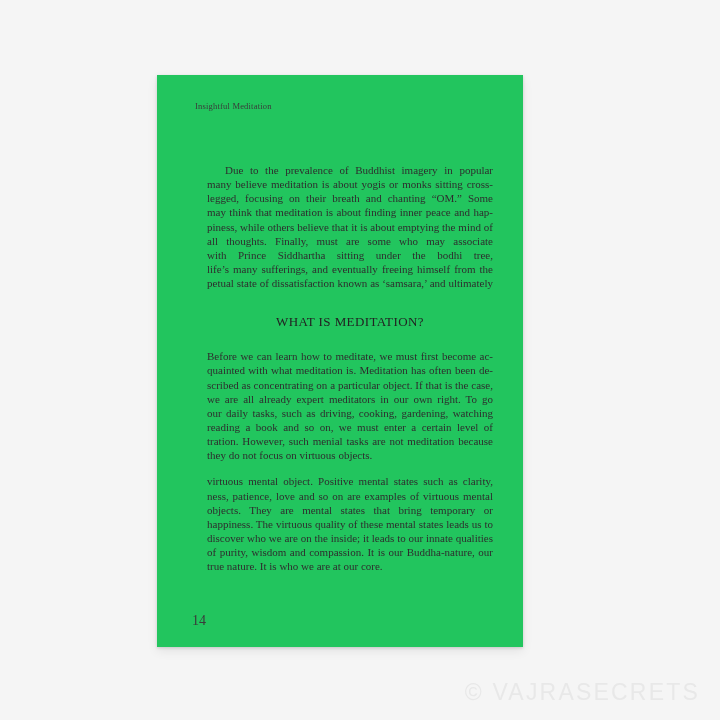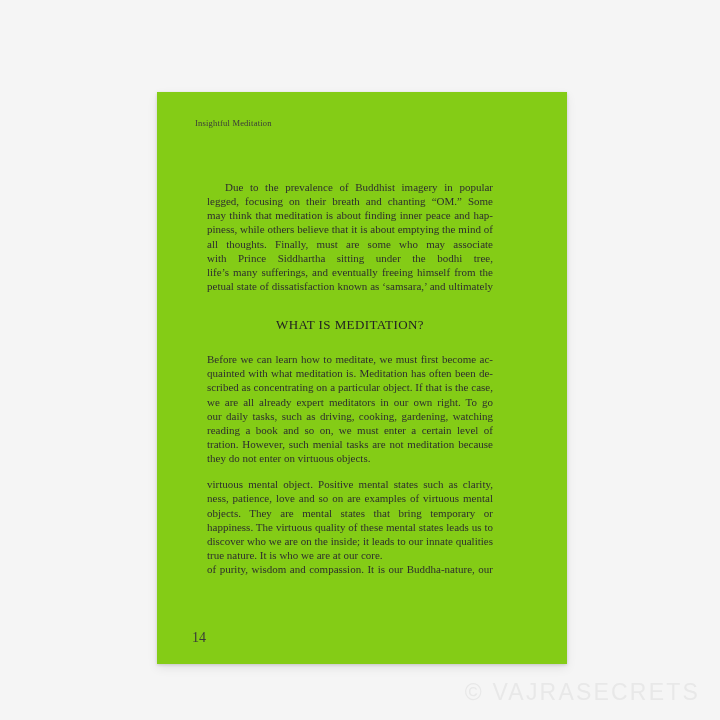--- a/index.html
+++ b/index.html
@@ -14,24 +14,24 @@
     position: relative;
     font-family: "Liberation Serif", "DejaVu Serif", serif;
   }
   .stage {
     position: absolute;
     inset: 0;
   }
   .book-page {
     position: absolute;
     left: 157px;
-    top: 92px;
-    width: 410px;
+    top: 75px;
+    width: 366px;
     height: 572px;
-    background: #84cc16;
+    background: #22c55e;
     box-shadow: 0 1px 3px rgba(0,0,0,0.14), 0 4px 10px rgba(0,0,0,0.08);
   }
   .running-header {
     position: absolute;
     left: 38px;
     top: 26px;
     font-size: 8.5px;
     line-height: 11px;
     color: #3a3a3a;
     letter-spacing: 0.2px;
@@ -89,45 +89,46 @@
 </style>
 </head>
 <body>
 
 <div class="stage">
   <div class="book-page">
     <div class="running-header">Insightful Meditation</div>
     <div class="text-column">
       <div class="paragraph">
           <div class="line indent">Due to the prevalence of Buddhist imagery in popular culture,</div>
+          <div class="line">many believe meditation is about yogis or monks sitting cross-</div>
           <div class="line">legged, focusing on their breath and chanting “OM.” Some people</div>
           <div class="line">may think that meditation is about finding inner peace and hap-</div>
           <div class="line">piness, while others believe that it is about emptying the mind of</div>
           <div class="line">all thoughts. Finally, must are some who may associate meditation</div>
           <div class="line">with Prince Siddhartha sitting under the bodhi tree, contemplating</div>
           <div class="line">life’s many sufferings, and eventually freeing himself from the per-</div>
           <div class="line">petual state of dissatisfaction known as ‘samsara,’ and ultimately</div>
         </div>
       <h2 class="section-heading">WHAT IS MEDITATION?</h2>
       <div class="paragraph">
           <div class="line">Before we can learn how to meditate, we must first become ac-</div>
           <div class="line">quainted with what meditation is. Meditation has often been de-</div>
           <div class="line">scribed as concentrating on a particular object. If that is the case,</div>
           <div class="line">we are all already expert meditators in our own right. To go about</div>
           <div class="line">our daily tasks, such as driving, cooking, gardening, watching TV,</div>
           <div class="line">reading a book and so on, we must enter a certain level of concen-</div>
           <div class="line">tration. However, such menial tasks are not meditation because</div>
-          <div class="line last">they do not enter on virtuous objects.</div>
+          <div class="line last">they do not focus on virtuous objects.</div>
         </div>
       <div class="paragraph">
           <div class="line">virtuous mental object. Positive mental states such as clarity, calm-</div>
           <div class="line">ness, patience, love and so on are examples of virtuous mental</div>
           <div class="line">objects. They are mental states that bring temporary or permanent</div>
           <div class="line">happiness. The virtuous quality of these mental states leads us to</div>
           <div class="line">discover who we are on the inside; it leads to our innate qualities</div>
+          <div class="line">of purity, wisdom and compassion. It is our Buddha-nature, our</div>
           <div class="line last">true nature. It is who we are at our core.</div>
-          <div class="line">of purity, wisdom and compassion. It is our Buddha-nature, our</div>
         </div>
     </div>
     <div class="page-number">14</div>
   </div>
   <div class="watermark">© VAJRASECRETS</div>
 </div>
 
 </body></html>

